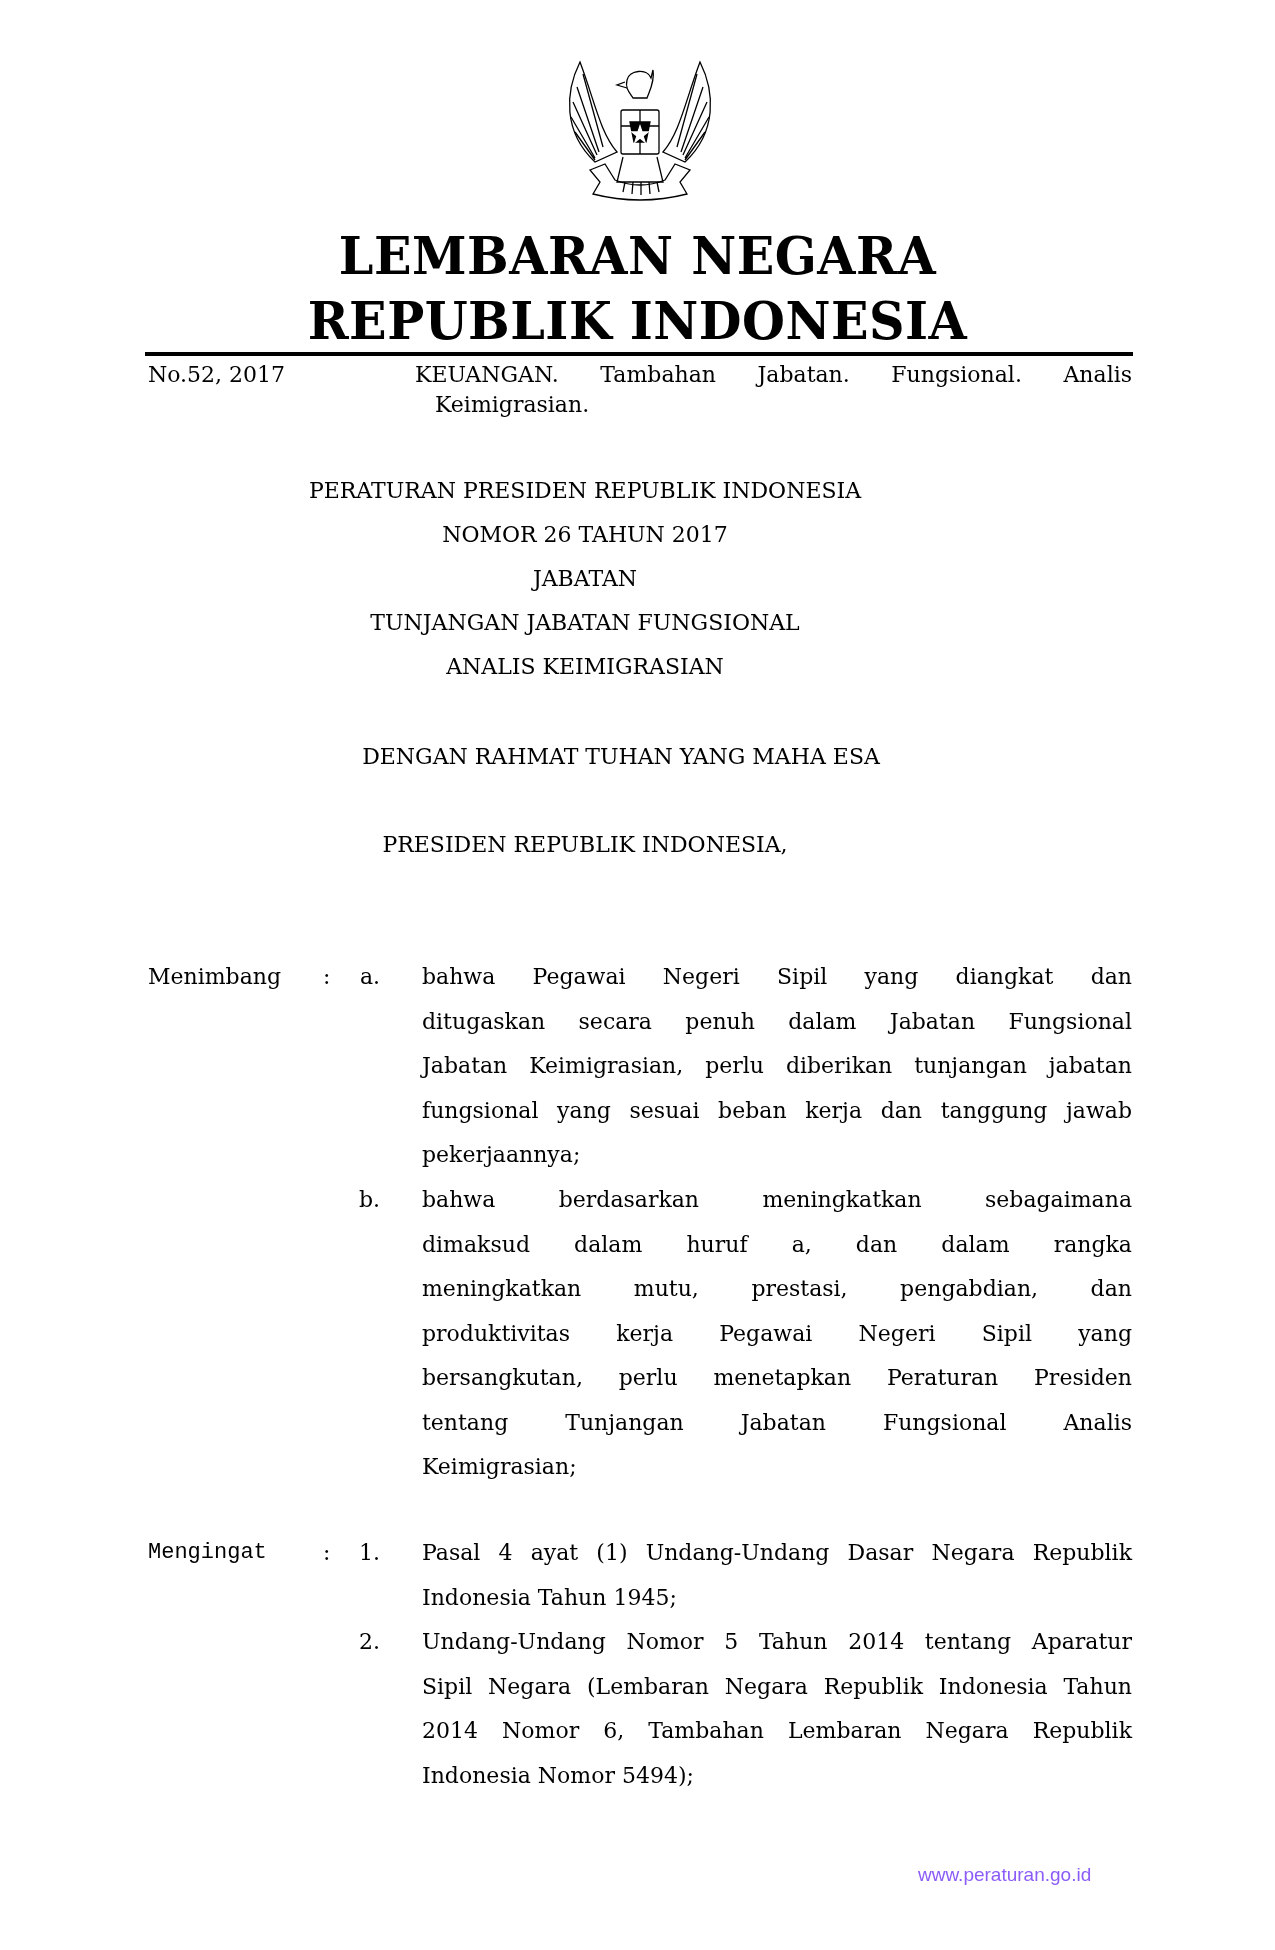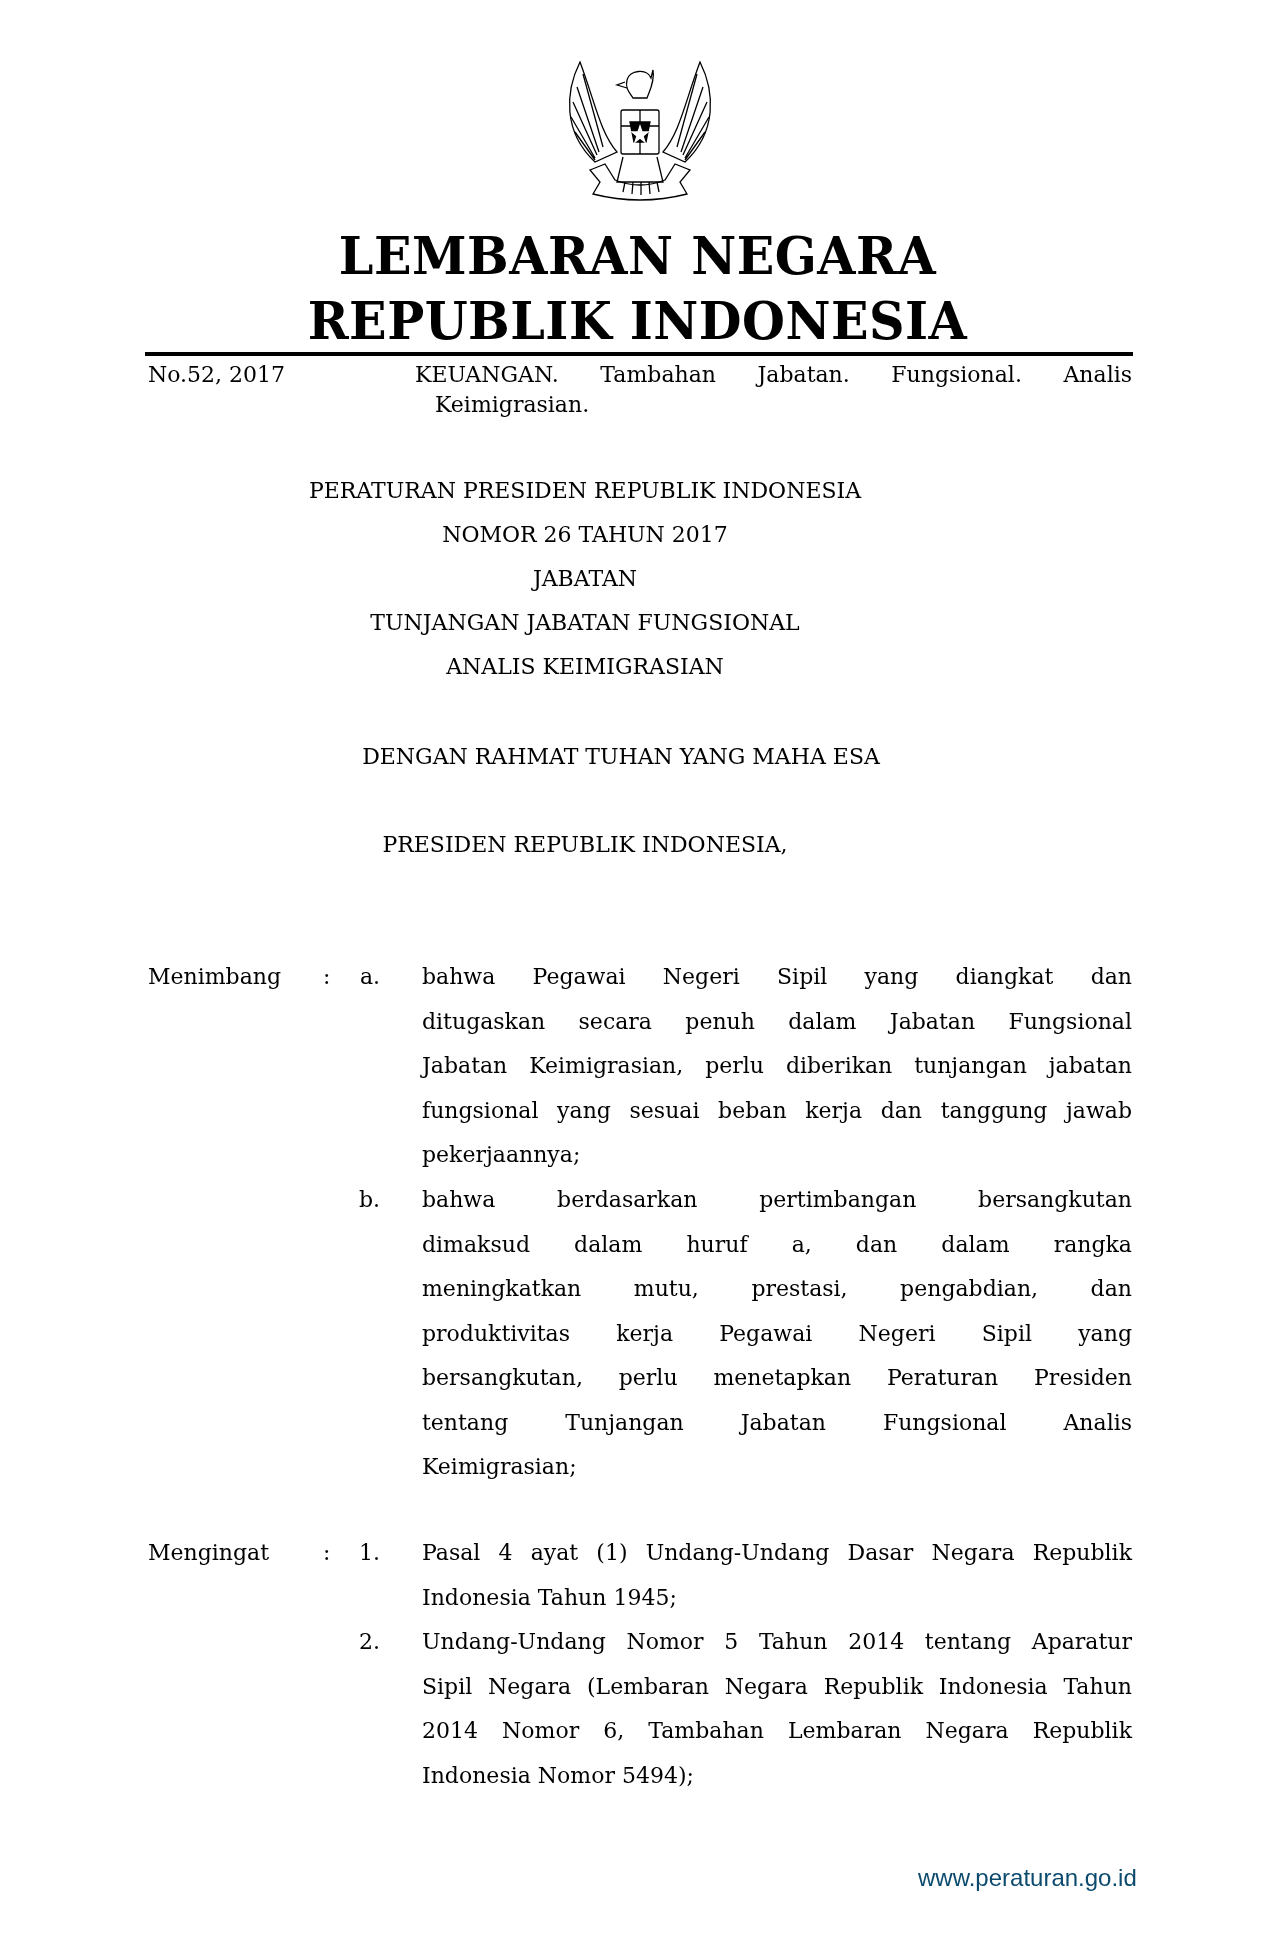--- a/index.html
+++ b/index.html
@@ -106,22 +106,22 @@
       margin-left: 8px;
     }
     .item-text span.ln.last {
       text-align-last: left;
     }
     .footer-url {
       position: absolute;
       left: 918px;
       top: 1864px;
       font-family: "Liberation Sans", "DejaVu Sans", sans-serif;
-      font-size: 24px;
-      color: #0c4a6e;
+      font-size: 19px;
+      color: #8b5cf6;
     }
   </style>
 </head>
 <body>
 
 <div class="emblem">
   <svg viewBox="0 0 170 160" width="170" height="160" fill="none" stroke="#000" stroke-width="1.3">
 
     <path d="M25 10 C10 40, 8 80, 40 110 L62 100 C45 80, 40 50, 25 10 Z"></path>
     <path d="M28 22 L48 95 M22 35 L44 100 M18 50 L42 103 M16 65 L40 106 M20 80 L40 108"></path>
@@ -171,30 +171,30 @@
 <div class="item-text" style="top:955px;">
   <span class="ln">bahwa Pegawai Negeri Sipil yang diangkat dan</span>
   <span class="ln">ditugaskan secara penuh dalam Jabatan Fungsional</span>
   <span class="ln">Jabatan Keimigrasian, perlu diberikan tunjangan jabatan</span>
   <span class="ln">fungsional yang sesuai beban kerja dan tanggung jawab</span>
   <span class="ln last">pekerjaannya;</span>
 </div>
 
 <div class="item-marker" style="top:1185px;">b.</div>
 <div class="item-text" style="top:1178px;">
-  <span class="ln">bahwa berdasarkan pertimbangan bersangkutan</span>
+  <span class="ln">bahwa berdasarkan meningkatkan sebagaimana</span>
   <span class="ln">dimaksud dalam huruf a, dan dalam rangka</span>
   <span class="ln">meningkatkan mutu, prestasi, pengabdian, dan</span>
   <span class="ln">produktivitas kerja Pegawai Negeri Sipil yang</span>
   <span class="ln">bersangkutan, perlu menetapkan Peraturan Presiden</span>
   <span class="ln">tentang Tunjangan Jabatan Fungsional Analis</span>
   <span class="ln last">Keimigrasian;</span>
 </div>
 
-<div class="section-label" style="top:1538px;">Mengingat</div>
+<div class="section-label" style="top:1538px;font-family:Liberation Mono, monospace;">Mengingat</div>
 <div class="colon" style="top:1538px;">:</div>
 
 <div class="item-marker" style="top:1538px;">1.</div>
 <div class="item-text" style="top:1531px;">
   <span class="ln">Pasal 4 ayat (1) Undang-Undang Dasar Negara Republik</span>
   <span class="ln last">Indonesia Tahun 1945;</span>
 </div>
 
 <div class="item-marker" style="top:1627px;">2.</div>
 <div class="item-text" style="top:1620px;">

